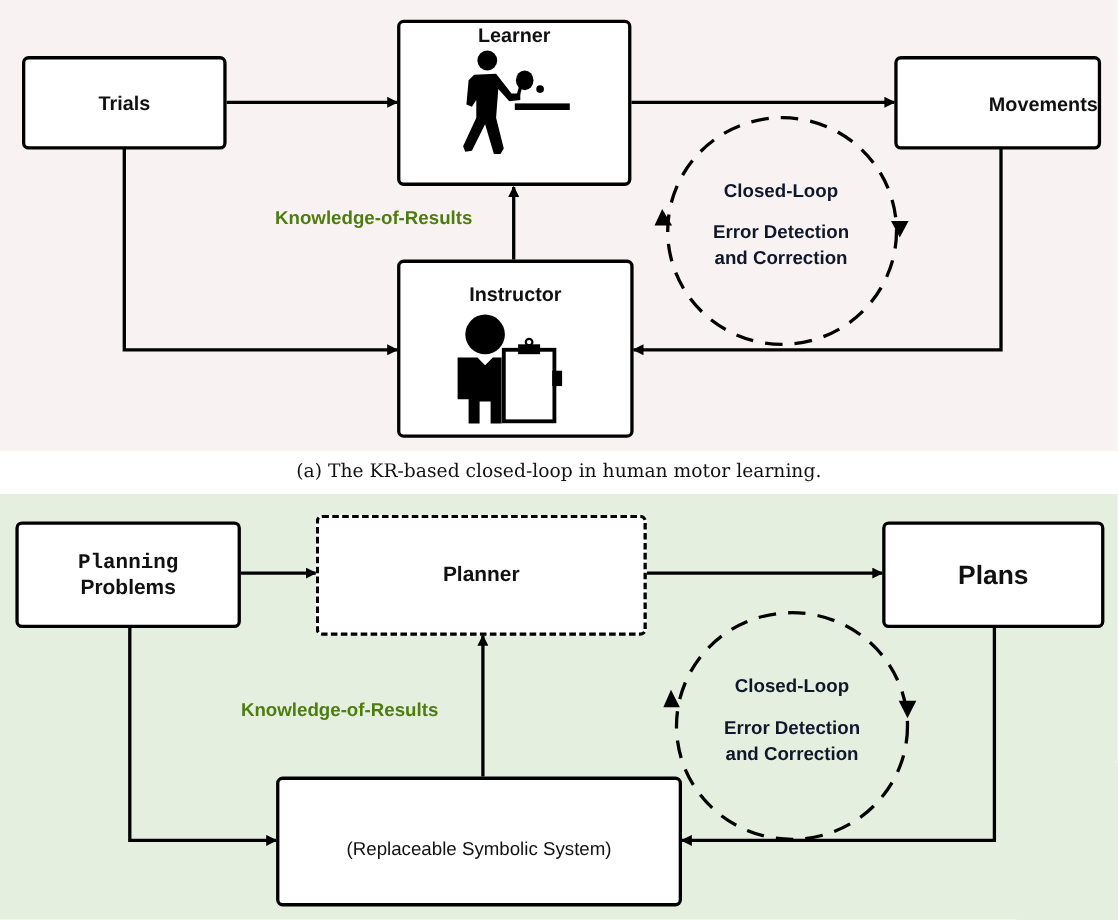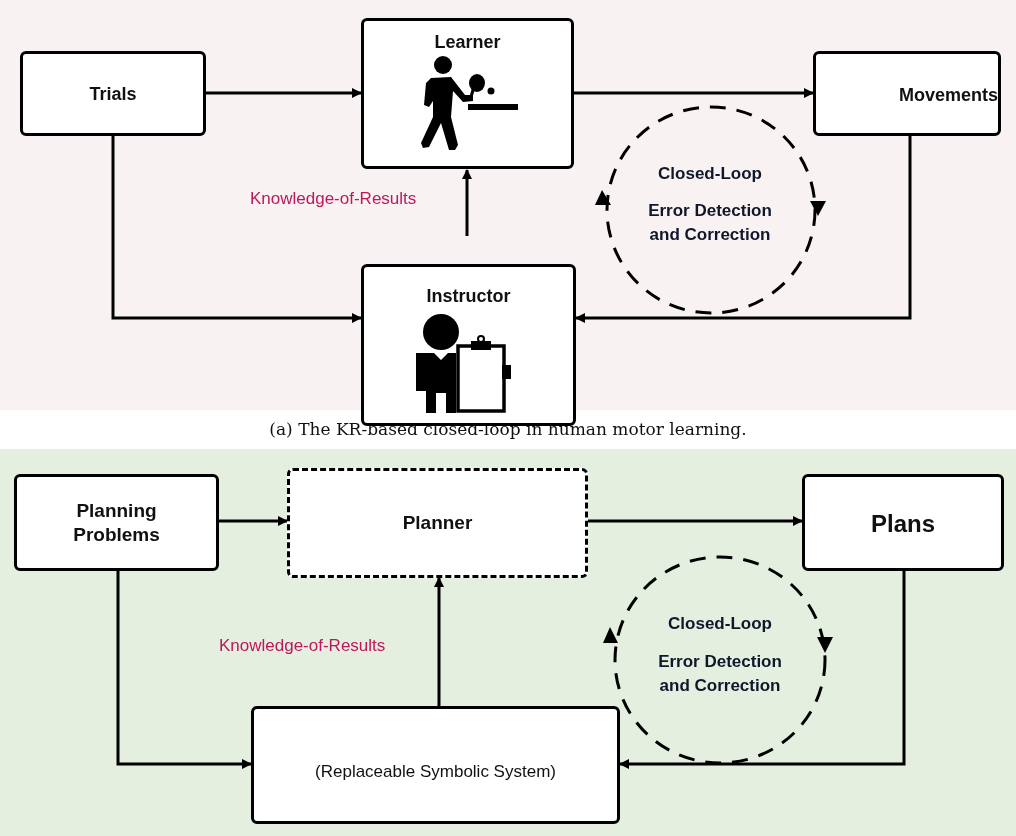--- a/index.html
+++ b/index.html
@@ -7,21 +7,21 @@
   .panel { position:absolute; left:0; width:1016px; }
   #panel-a { top:0; height:410px; background:#f8f2f2; }
   #panel-b { top:449px; height:387px; background:#e4efe0; }
   .caption { position:absolute; left:0; width:1016px; top:410px; height:39px; line-height:39px; text-align:center;
     font-family:"DejaVu Serif", "Liberation Serif", serif; font-size:17px; color:#111; }
   .box { position:absolute; background:#fff; border:3px solid #000; border-radius:6px; box-sizing:border-box;
     display:flex; flex-direction:column; align-items:center; justify-content:center; text-align:center; color:#111; }
   .box.dashed { border-style:dashed; }
   .title { font-weight:bold; font-size:18px; line-height:22px; }
   .sub { font-size:17px; line-height:22px; margin-top:8px; }
-  .lbl { position:absolute; font-weight:normal; font-size:17px; color:#be185d; white-space:nowrap; }
+  .lbl { position:absolute; font-weight:bold; font-size:17px; color:#4d7c0f; white-space:nowrap; }
   .loop-text { position:absolute; text-align:center; font-weight:bold; font-size:17px; color:#0f172a; line-height:24px; }
   svg.overlay { position:absolute; left:0; top:0; width:1016px; height:836px; pointer-events:none; }
 </style>
 </head>
 <body>
 
 <div id="panel-a" class="panel" style="background: rgb(248, 242, 242);"></div>
 
 <div id="panel-b" class="panel" style="background: rgb(228, 239, 224);"></div>
 
@@ -50,58 +50,58 @@
   <polyline points="904,570 904,764 620,764" fill="none" stroke="#000" stroke-width="3" marker-end="url(#ah)"></polyline>
   <ellipse cx="720" cy="660" rx="105" ry="103" fill="none" stroke="#000" stroke-width="3" stroke-dasharray="16,11"></ellipse>
   <path d="M603,643 L618,643 L610,627 z" fill="#000"></path>
   <path d="M817,637 L833,637 L825,653 z" fill="#000"></path>
 </svg>
 
 <div class="box" style="left:20px;top:51px;width:186px;height:85px;">
   <span class="title">Trials</span>
 </div>
 
-<div class="box" style="left:361px;top:18px;width:213px;height:151px;justify-content:flex-start;padding-top:10px;">
+<div class="box" style="left:361px;top:18px;width:213px;height:151px;justify-content:flex-start;">
   <span class="title">Learner</span>
   <svg width="110" height="110" viewBox="0 0 110 110" style="margin-top:2px;">
     <circle cx="30" cy="10" r="9" fill="#000"></circle>
     <path d="M18 23 L38 22 L52 40 L60 40 L60 46 L50 47 L40 36 L38 62 L45 90 L42 95 L36 95 L28 68 L16 92 L10 93 L8 88 L20 62 L20 46 L16 52 L11 50 L13 28 z" fill="#000"></path>
     <ellipse cx="64" cy="28" rx="8" ry="9" fill="#000"></ellipse>
     <line x1="60" y1="35" x2="58" y2="42" stroke="#000" stroke-width="3"></line>
     <circle cx="78" cy="36" r="3.5" fill="#000"></circle>
     <rect x="55" y="49" width="50" height="6" fill="#000"></rect>
   </svg>
 </div>
 
 <div class="box" style="left:813px;top:51px;width:188px;height:85px;justify-content:flex-start;padding-top:30px;align-items:flex-end;">
   <span class="title">Movements</span>
 </div>
 
-<div class="box" style="left:361px;top:236px;width:215px;height:162px;justify-content:flex-start;padding-top:18px;margin-top:28px;">
+<div class="box" style="left:361px;top:236px;width:215px;height:162px;justify-content:flex-start;padding-top:18px;">
   <span class="title">Instructor</span>
   <svg width="110" height="105" viewBox="0 0 110 105" style="margin-top:6px;">
     <circle cx="27" cy="19" r="18" fill="#000"></circle>
     <path d="M2 40 L20 40 L27 47 L34 40 L42 40 L42 100 L32 100 L32 80 L22 80 L22 100 L12 100 L12 78 L2 78 z" fill="#000"></path>
     <rect x="44" y="33" width="46" height="65" fill="none" stroke="#000" stroke-width="3.5"></rect>
     <rect x="57" y="28" width="20" height="9" fill="#000"></rect>
     <circle cx="67" cy="26" r="3" fill="none" stroke="#000" stroke-width="2"></circle>
     <rect x="88" y="52" width="9" height="14" fill="#000"></rect>
   </svg>
 </div>
 
 <div class="lbl" style="left:250px;top:189px;">Knowledge-of-Results</div>
 
 <div class="loop-text" style="left:620px;top:162px;width:180px;">
   <div>Closed-Loop</div>
   <div style="margin-top:13px;">Error Detection</div>
   <div>and Correction</div>
 </div>
 
 <div class="box" style="left:14px;top:474px;width:205px;height:97px;">
-  <span class="title" style="font-size:19px;line-height:24px;">Planning</span>
+  <span class="title" style="font-size:19px;line-height:24px;font-family:Liberation Mono, monospace;">Planning</span>
   <span class="title" style="font-size:19px;line-height:24px;">Problems</span>
 </div>
 
 <div class="box dashed" style="left:287px;top:468px;width:301px;height:110px;">
   <span class="title" style="font-size:19px;text-align:center;">Planner</span>
 </div>
 
 <div class="box" style="left:802px;top:474px;width:202px;height:97px;justify-content:flex-start;padding-top:36px;">
   <span class="title" style="font-size:24px;">Plans</span>
 </div>

